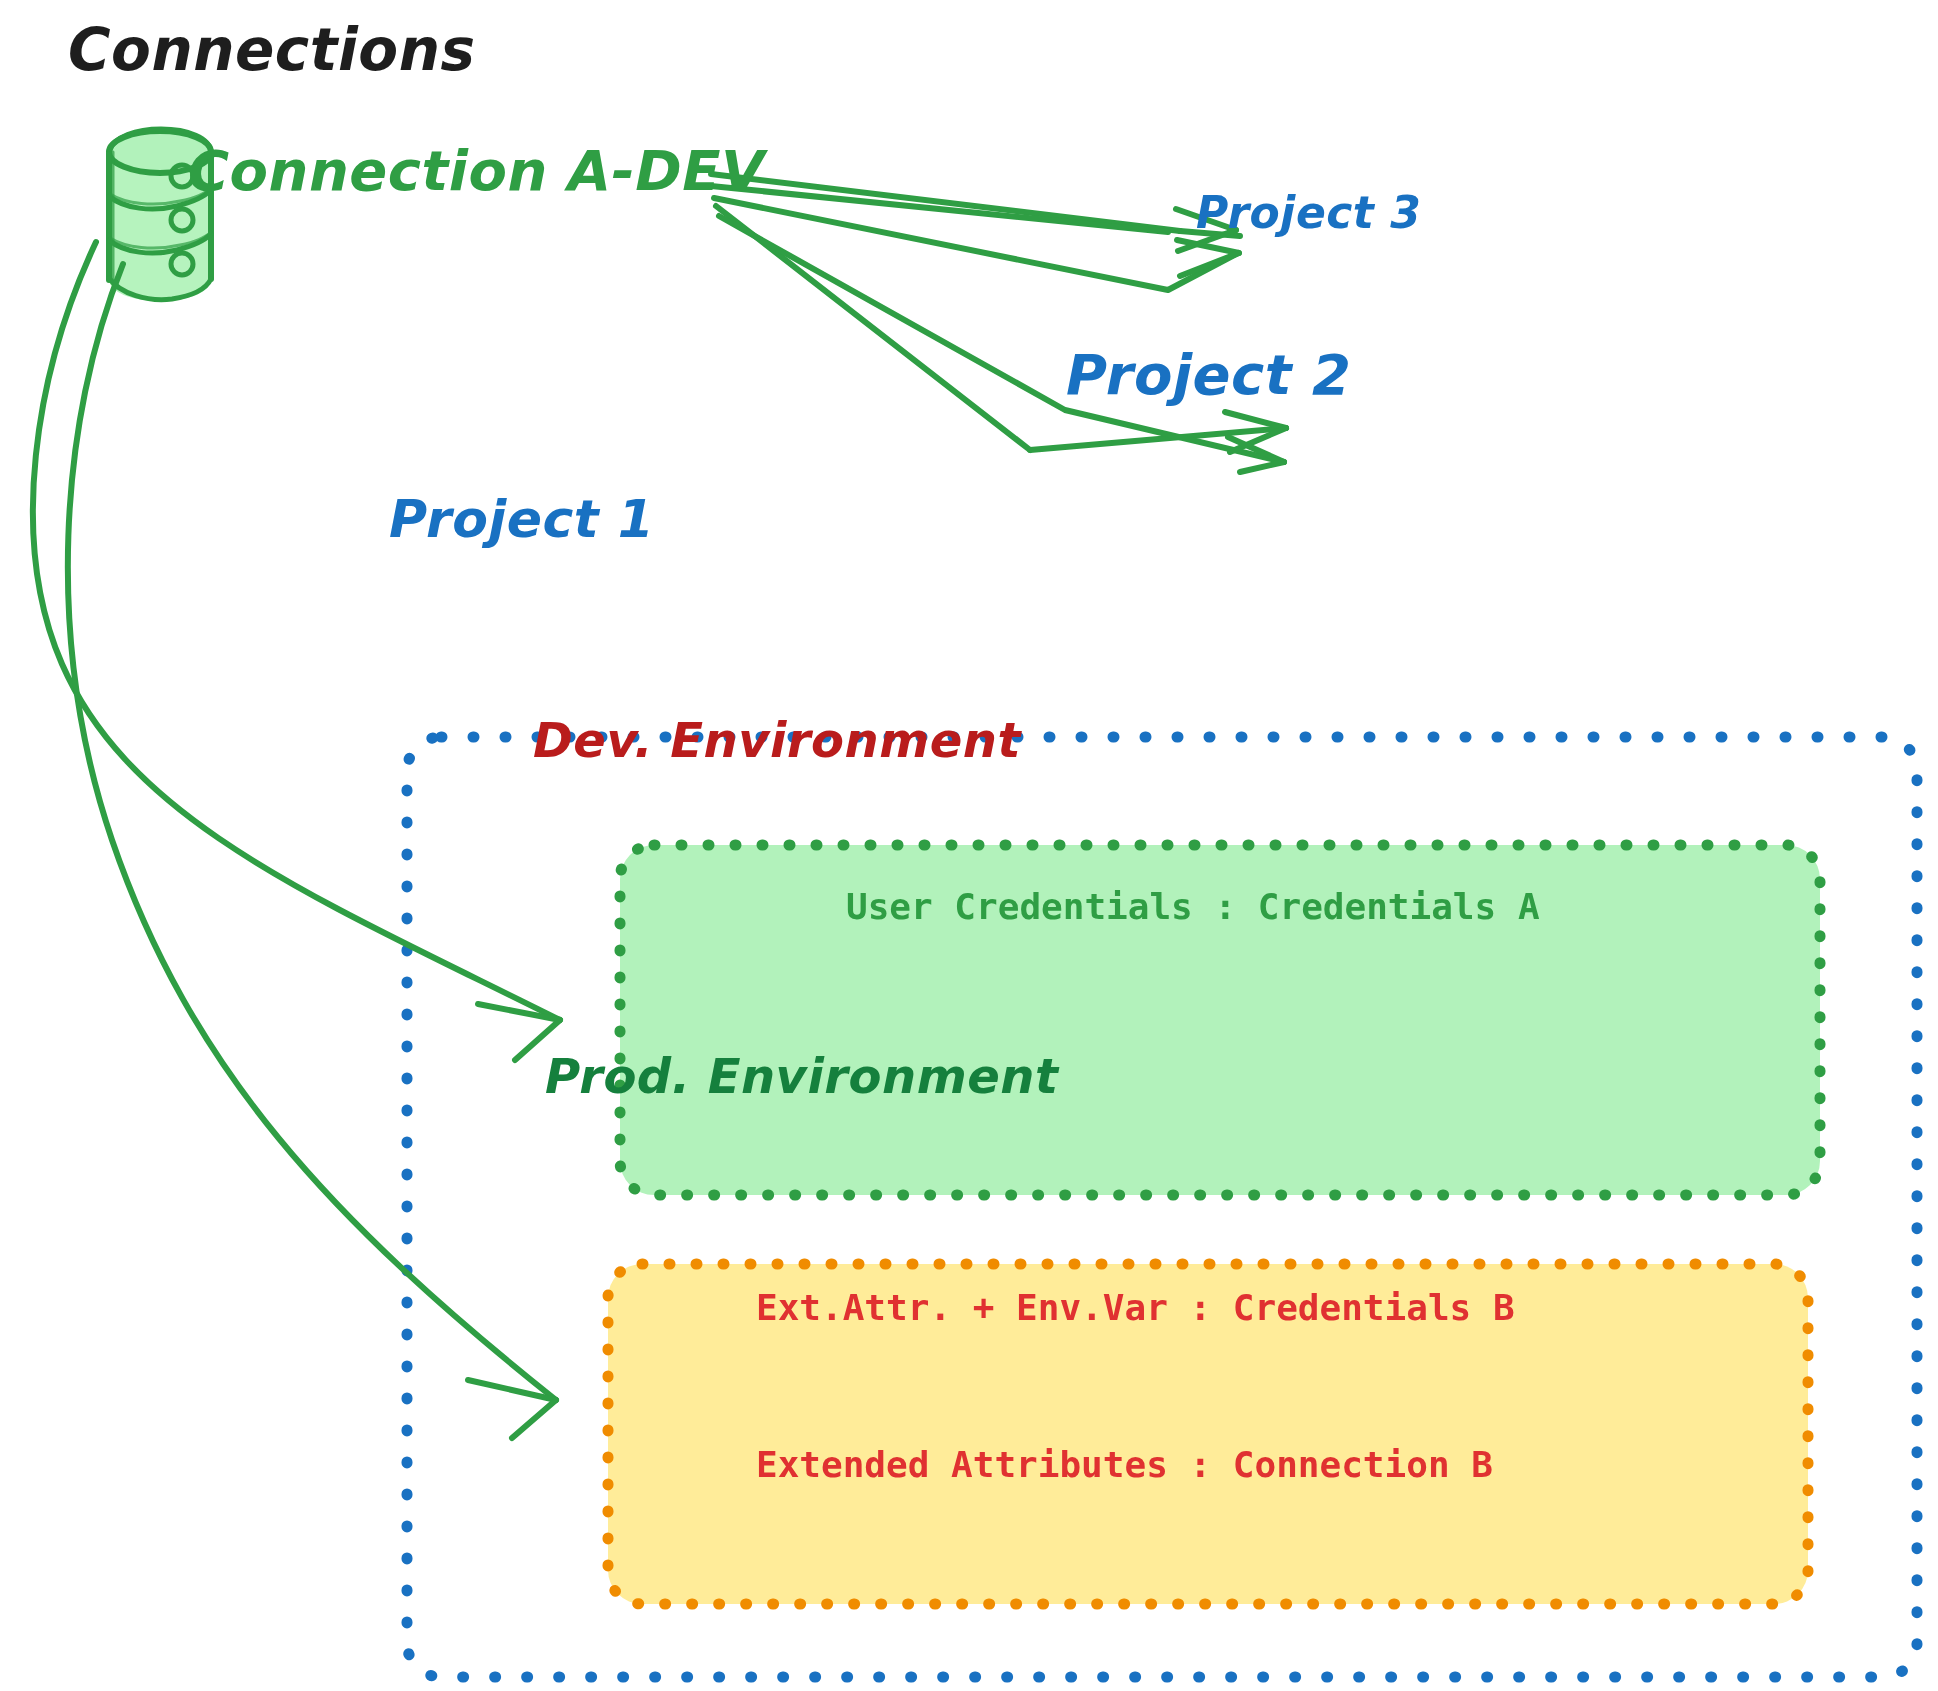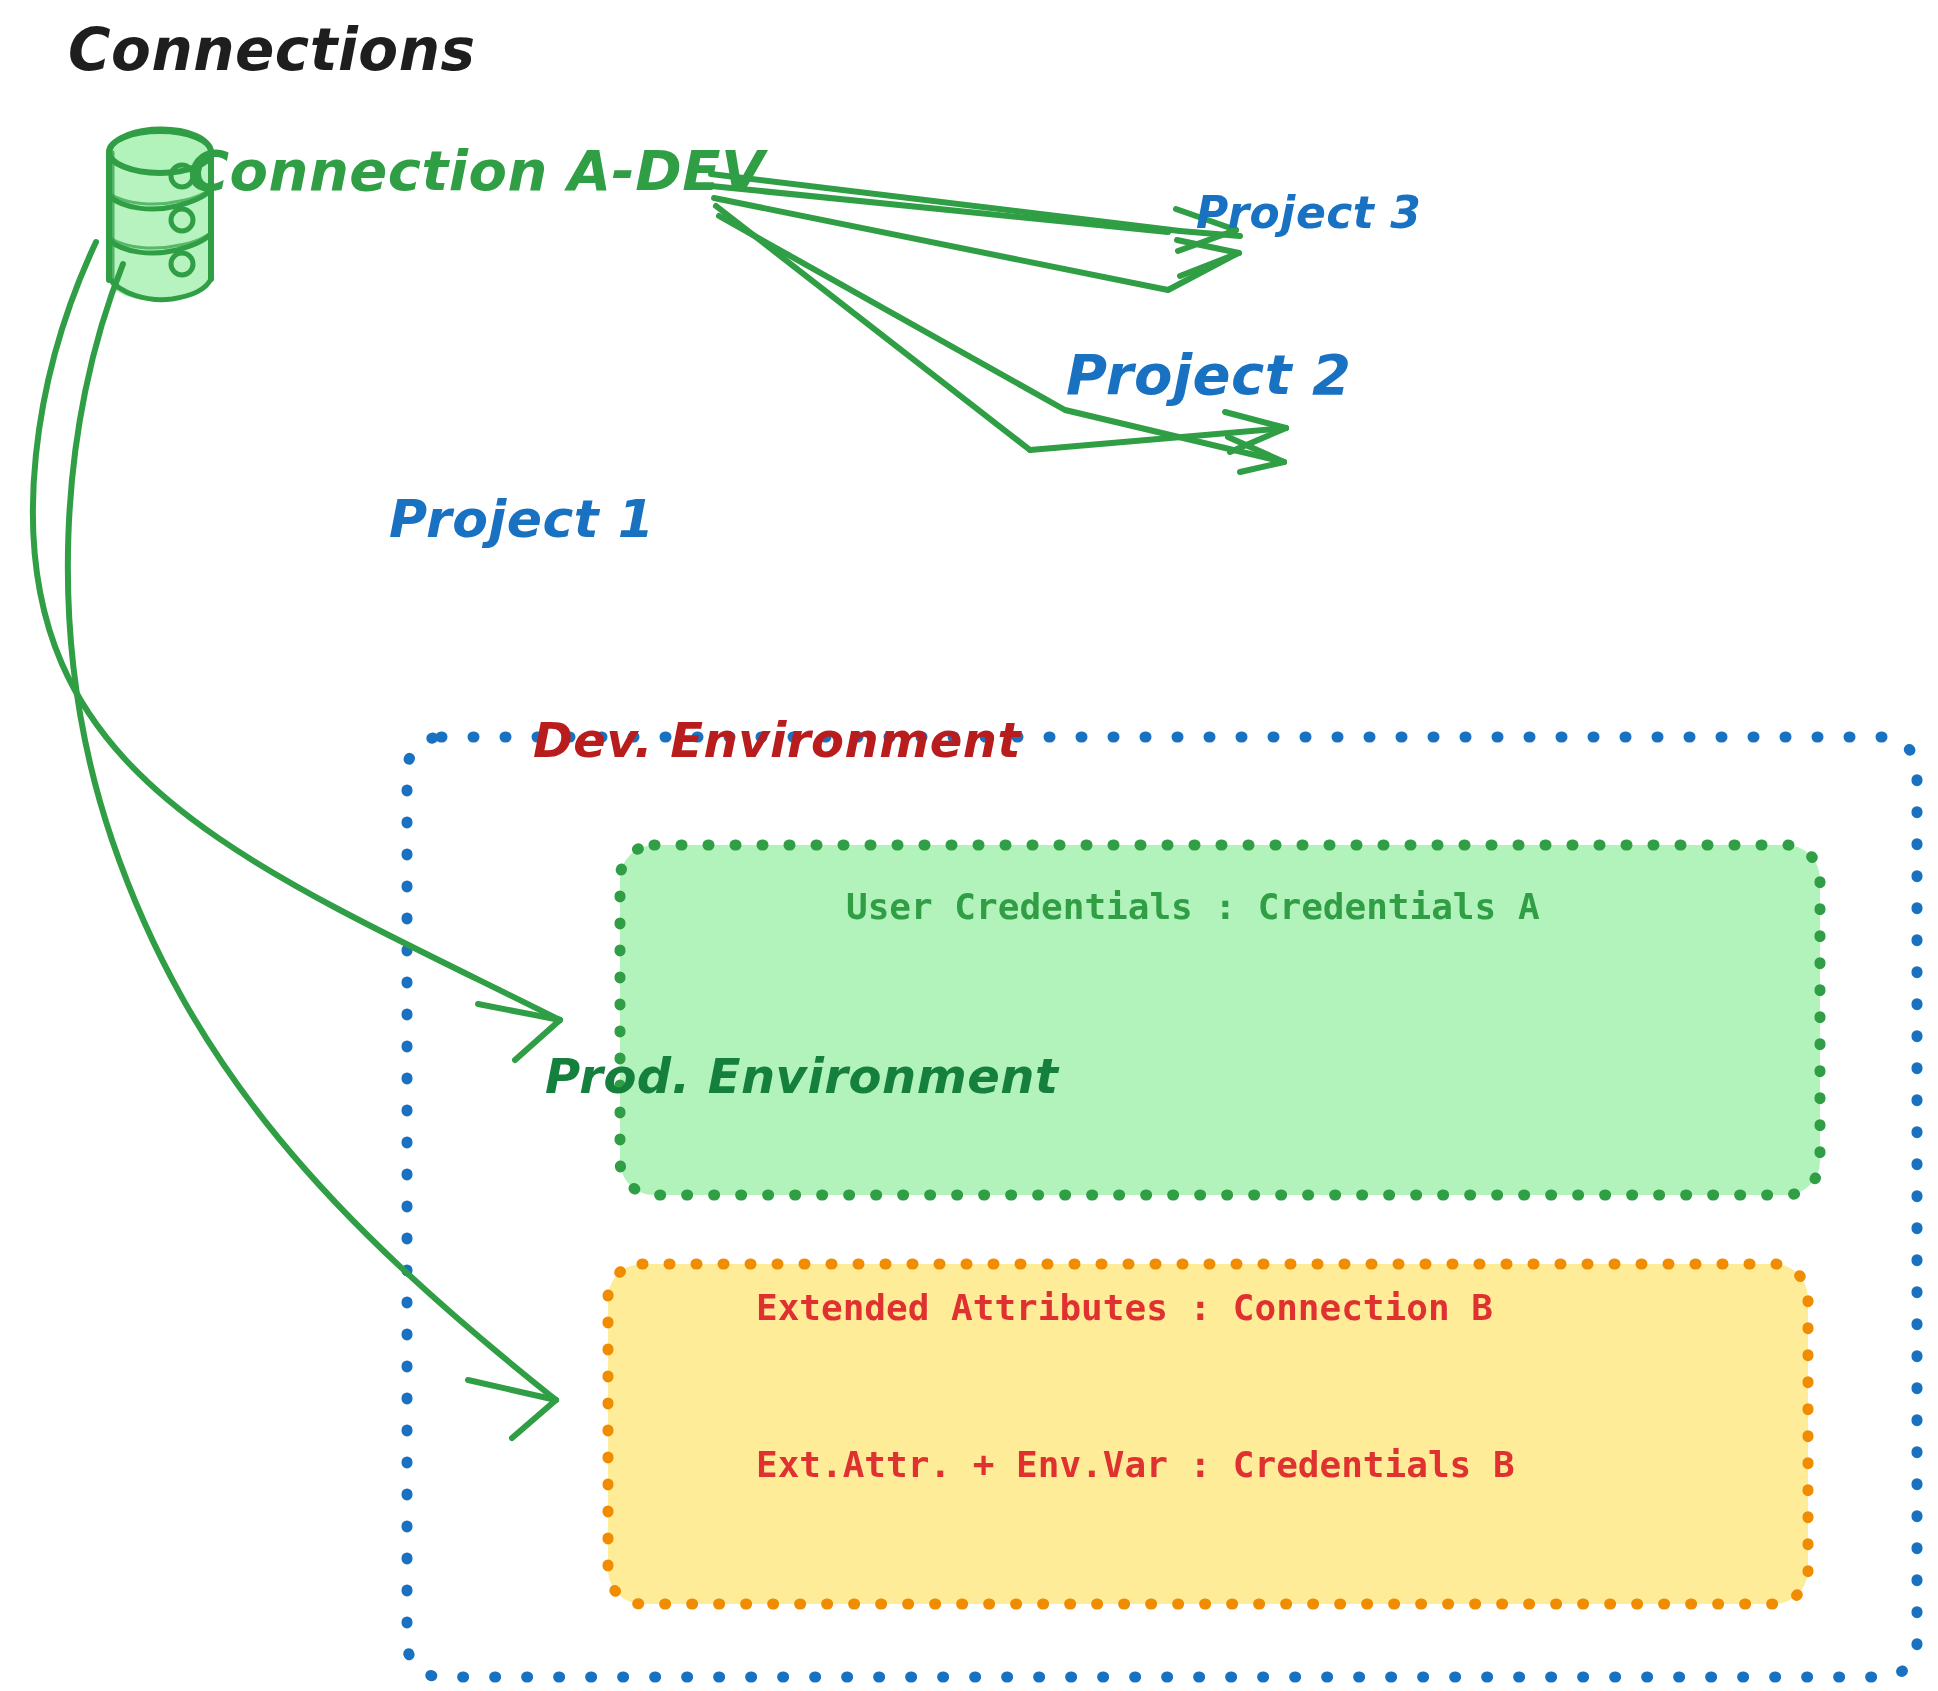--- a/index.html
+++ b/index.html
@@ -190,17 +190,17 @@
 
   <div class="lbl hand" id="label-project-1">Project 1</div>
 
   <div class="lbl hand" id="label-dev-env">Dev. Environment</div>
 
   <div class="lbl mono" id="dev-cred-line">User Credentials : Credentials A</div>
 
   <div class="lbl hand" id="label-prod-env">Prod. Environment</div>
 
   <div class="lbl mono" id="prod-attr-lines">
+    <div>Ext.Attr. + Env.Var : Credentials B</div>
     <div>Extended Attributes : Connection B</div>
-    <div>Ext.Attr. + Env.Var : Credentials B</div>
   </div>
 
 </div>
 
 </body></html>

